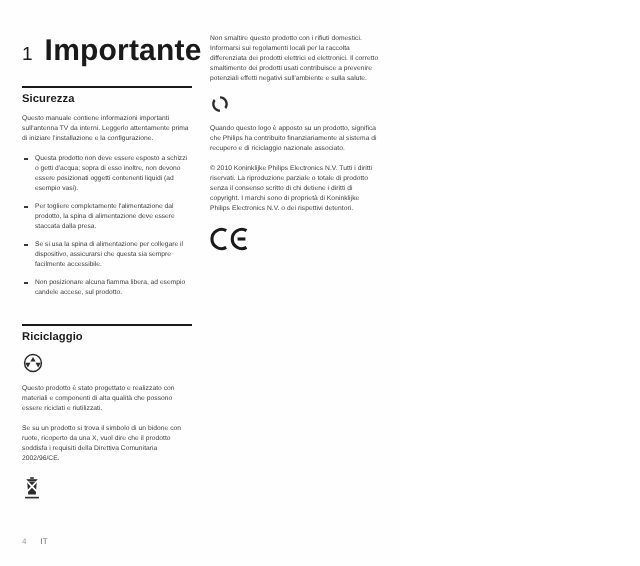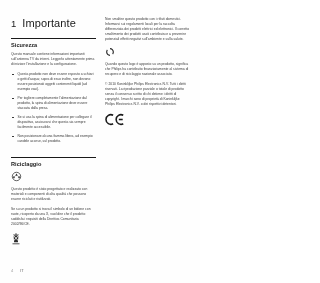--- a/index.html
+++ b/index.html
@@ -42,22 +42,22 @@
     gap: 6px;
     margin: 6px 0 9px 0;
   }
   .chapter-num {
     font-size: 9.5px;
     font-weight: 400;
     letter-spacing: 0px;
     color: #1a1a1a;
   }
   .chapter-title {
-    font-size: 11px;
-    font-weight: 400;
+    font-size: 15px;
+    font-weight: 700;
     letter-spacing: 0.1px;
     color: #1a1a1a;
   }
   
   .section {
     margin-top: 7px;
   }
   .section-rule {
     border-top: 1.1px solid #1a1a1a;
     margin-bottom: 2.5px;

